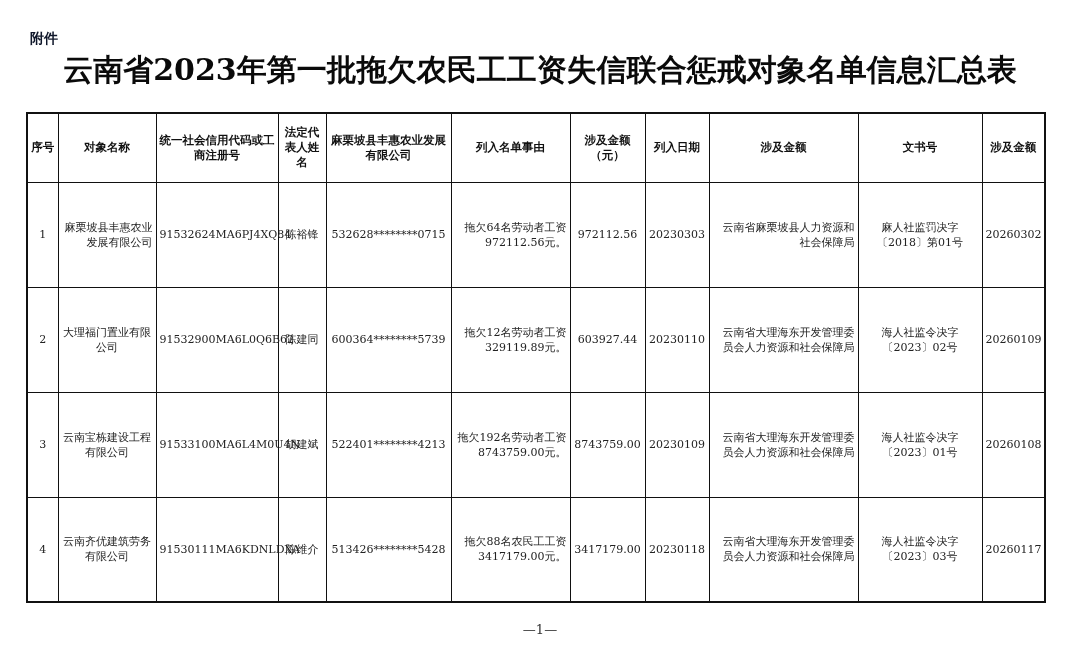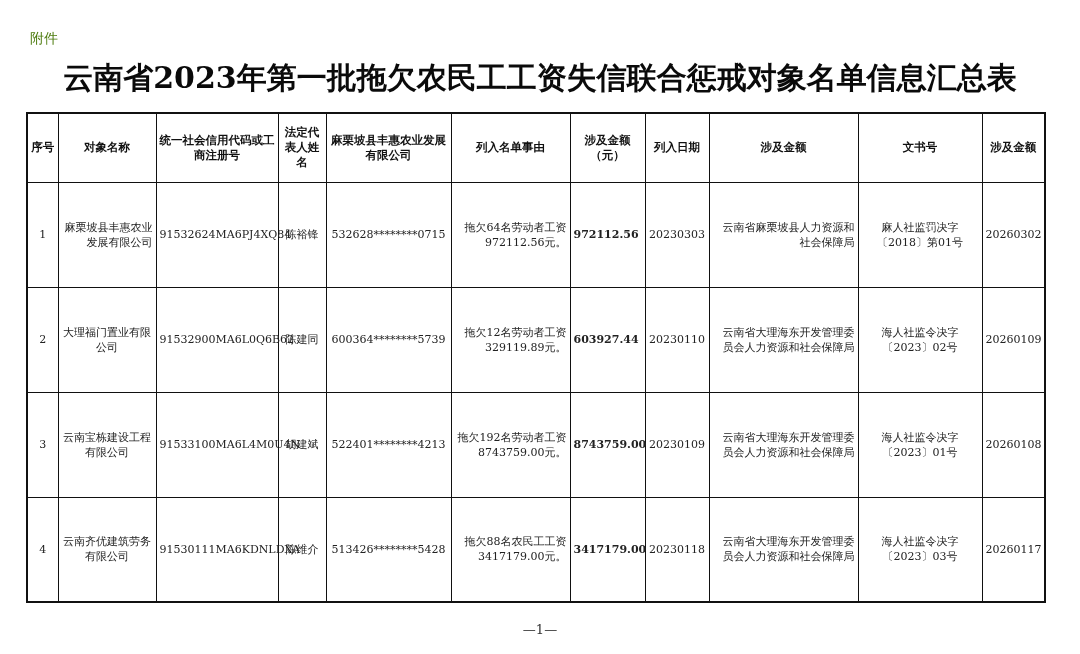--- a/index.html
+++ b/index.html
@@ -1,22 +1,22 @@
 <!DOCTYPE html>
 <html><head>
 <meta charset="utf-8">
 <style>
   html, body { margin: 0; padding: 0; background: #ffffff; }
   body { width: 1080px; height: 654px; position: relative; overflow: hidden; color: #111; }
   .attach {
     position: absolute; left: 30px; top: 30px;
-    font-family: "DejaVu Sans", sans-serif; font-weight: normal; font-size: 14px; color: #4d7c0f;
+    font-family: "DejaVu Sans", sans-serif; font-weight: bold; font-size: 14px; color: #0f172a;
   }
   .title {
-    position: absolute; left: 0; width: 1080px; top: 58px; text-align: center;
+    position: absolute; left: 0; width: 1080px; top: 50px; text-align: center;
     font-family: "DejaVu Serif", serif; font-weight: bold; font-size: 30px; letter-spacing: 0px;
     color: #0a0a0a;
   }
   table.list {
     position: absolute; left: 26px; top: 112px;
     border-collapse: collapse; table-layout: fixed; width: 1018px;
     border: 2px solid #111;
   }
   table.list th, table.list td {
     border: 1.5px solid #111; padding: 0 3px; box-sizing: border-box;
@@ -26,21 +26,21 @@
     font-family: "DejaVu Sans", sans-serif; font-weight: bold; font-size: 11.5px; line-height: 15px;
     text-align: center; vertical-align: middle; color: #111;
   }
   table.list td {
     height: 105px;
     font-family: "DejaVu Serif", serif; font-size: 11px; line-height: 15px;
     vertical-align: middle; color: #222;
   }
   td.c { text-align: center; }
   td.l { text-align: right; }
-  td.r { text-align: left; font-weight: bold; }
+  td.r { text-align: center; }
   .page-num {
     position: absolute; left: 0; width: 1080px; top: 622px; text-align: center;
     font-family: "DejaVu Serif", serif; font-size: 13px; color: #333;
   }
 </style>
 </head>
 <body>
 
 <div class="attach">附件</div>
 <div class="title">云南省2023年第一批拖欠农民工工资失信联合惩戒对象名单信息汇总表</div>

